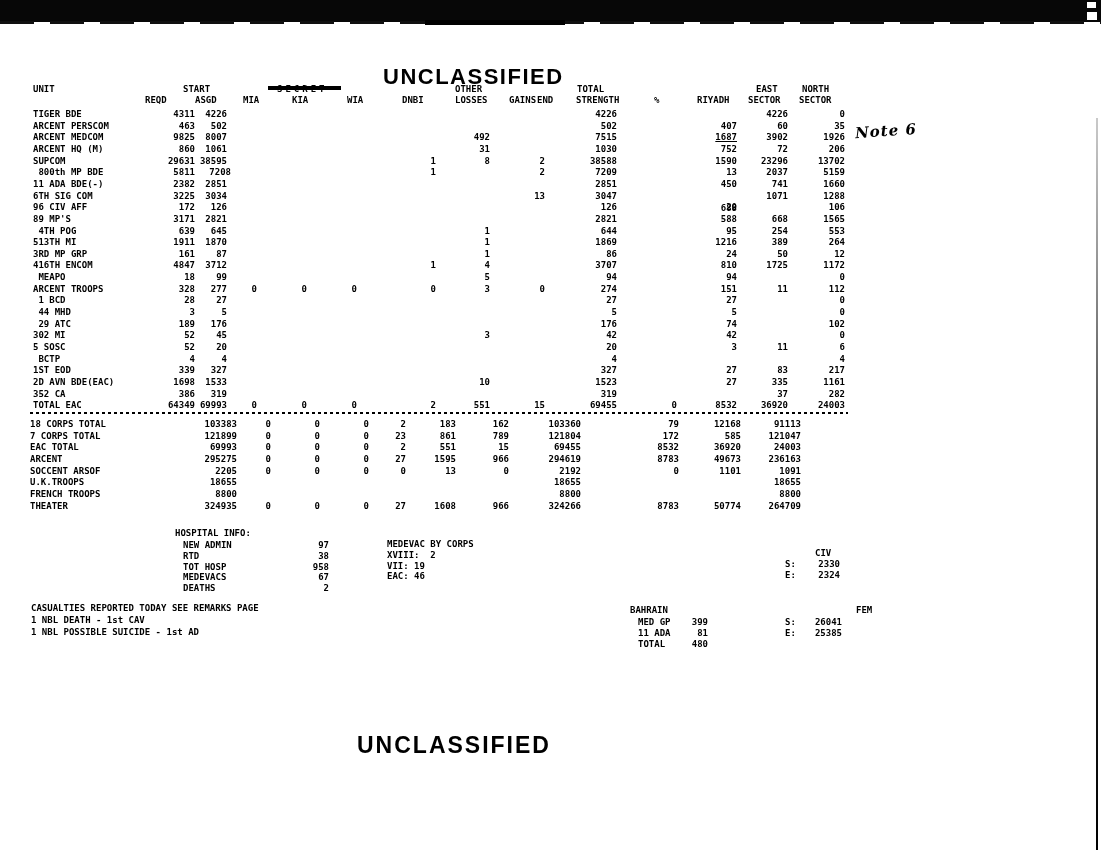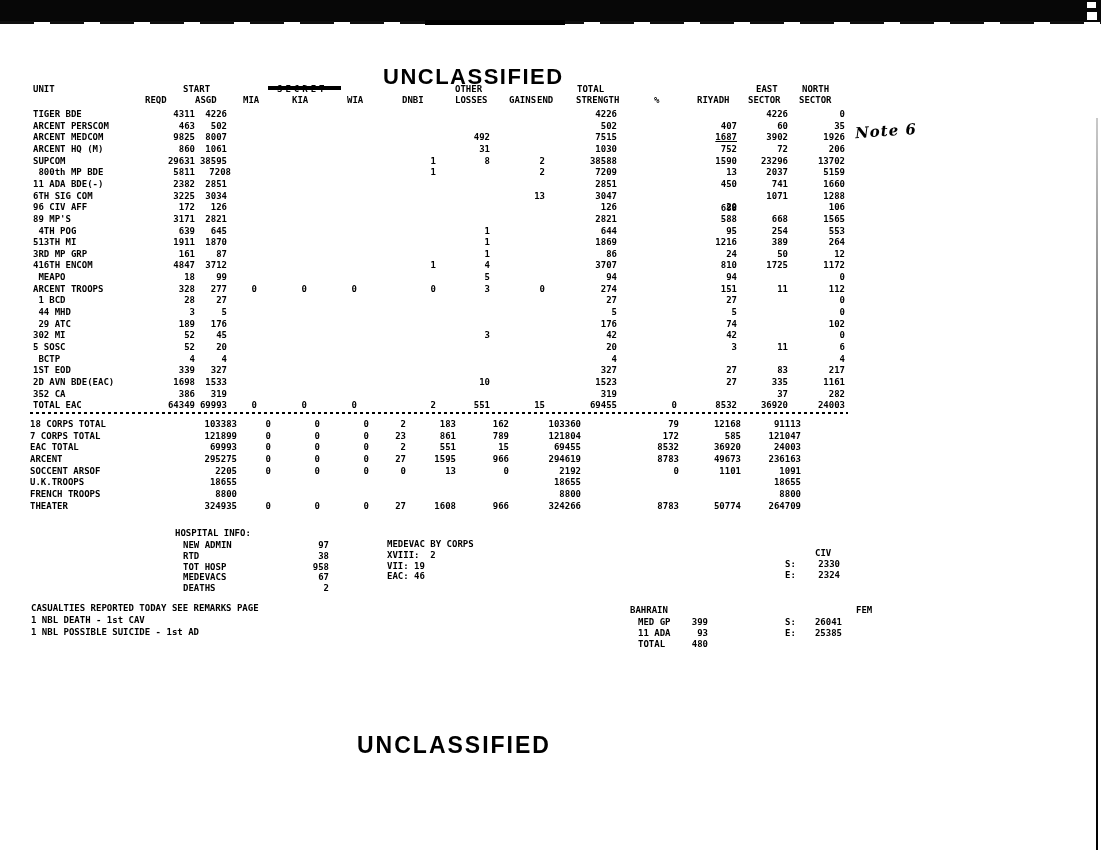--- a/index.html
+++ b/index.html
@@ -475,21 +475,21 @@
     </div>
 
   <span class="abs" style="left:630px;top:605px;">BAHRAIN</span>
   <div id="bah">
       <div class="trow" style="top: 616px;">
         <span class="cell l" style="left: 638px; width: 100px;">MED GP</span>
         <span class="cell r" style="left: 662px; width: 46px; text-align: right;">399</span>
       </div>
       <div class="trow" style="top: 627.2px;">
         <span class="cell l" style="left: 638px; width: 100px;">11 ADA</span>
-        <span class="cell r" style="left: 662px; width: 46px;">93</span>
+        <span class="cell r" style="left: 662px; width: 46px;">81</span>
       </div>
       <div class="trow" style="top: 638.4px;">
         <span class="cell l" style="left: 638px; width: 100px;">TOTAL</span>
         <span class="cell r" style="left: 662px; width: 46px;">480</span>
       </div>
     </div>
 
   <span class="abs" style="left:832px;top:605px;margin-left:24px;">FEM</span>
   <div id="fem">
       <div class="trow" style="top: 616px;">

